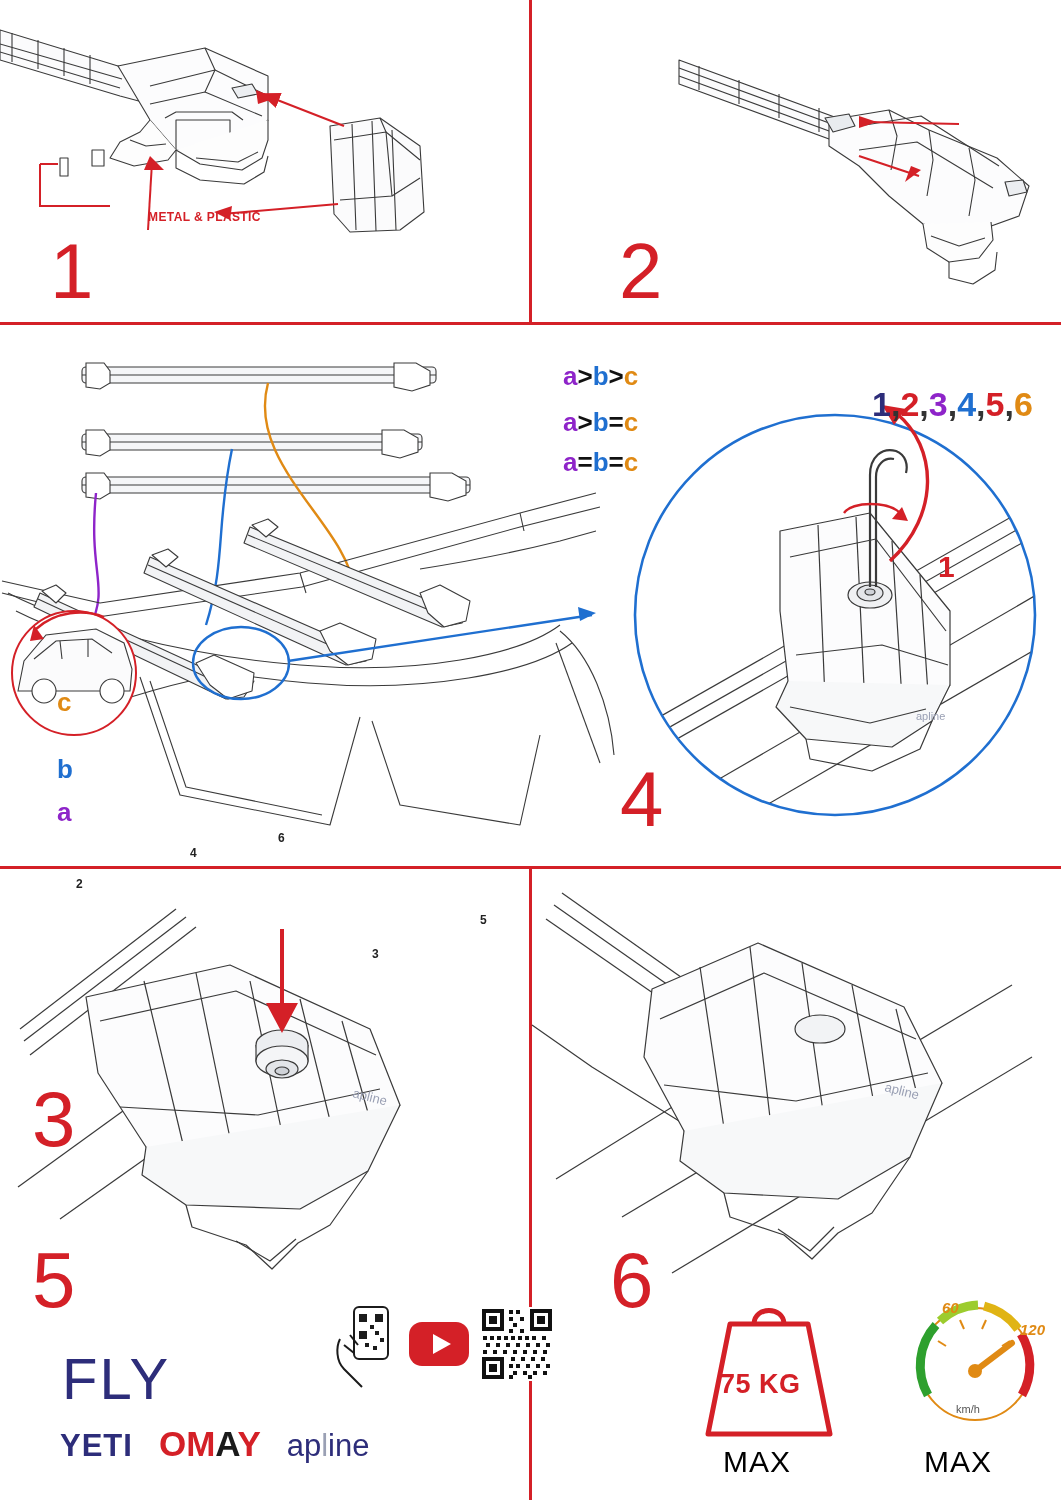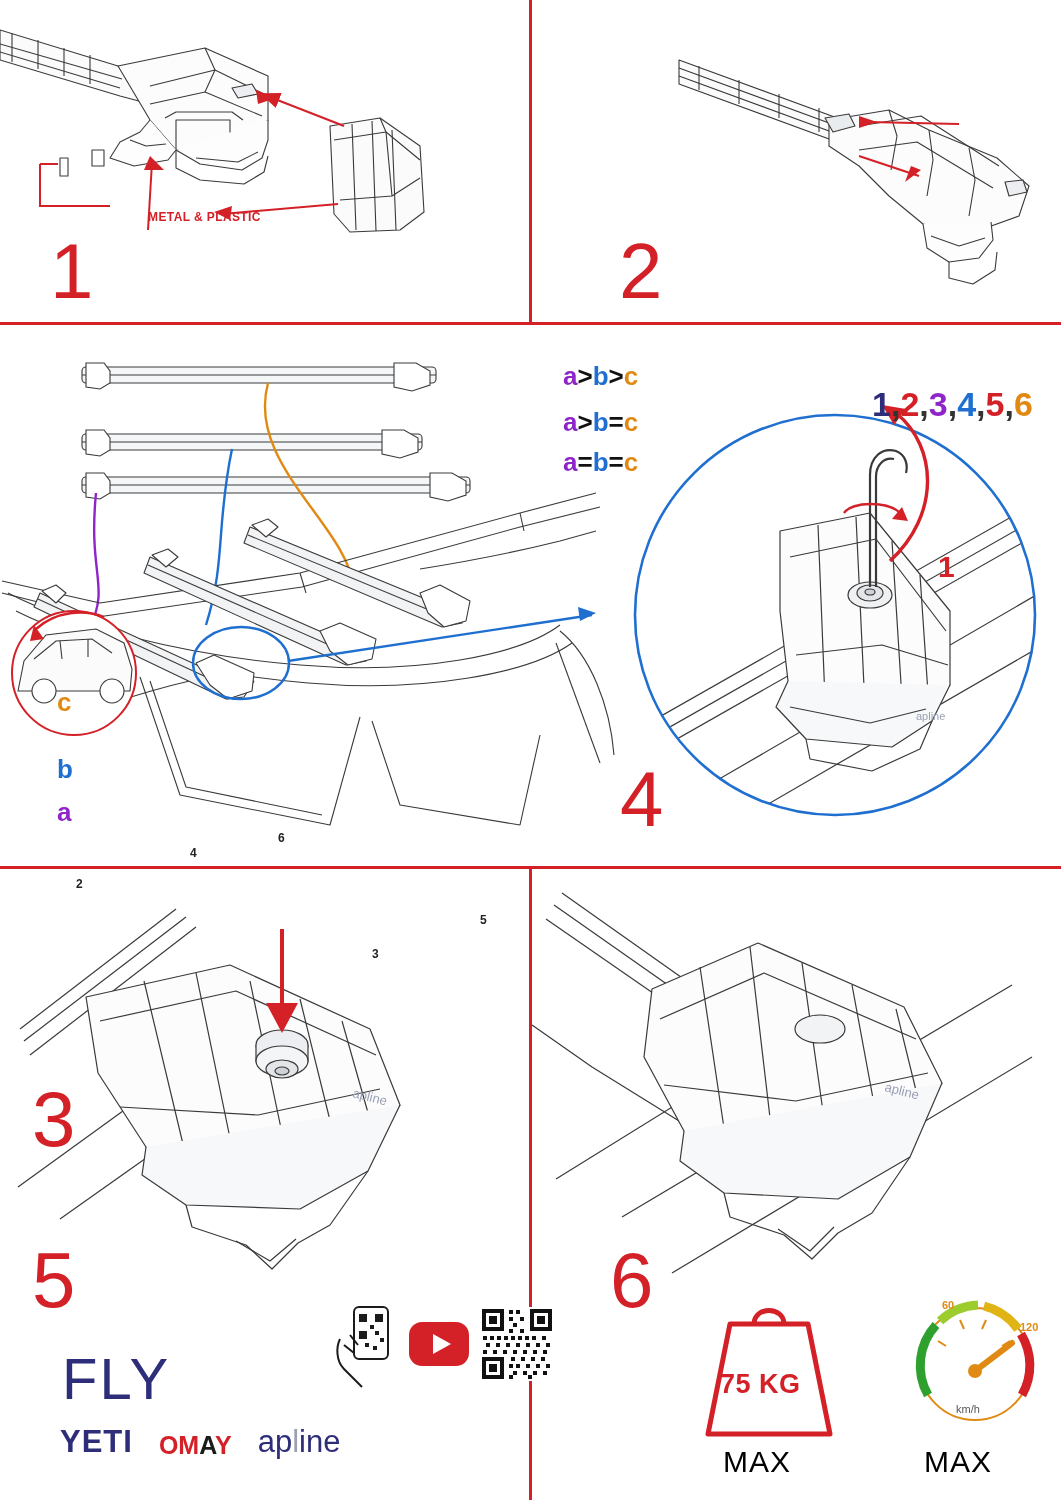--- a/index.html
+++ b/index.html
@@ -95,40 +95,40 @@
     color:#2d2d7a;
     font-size:58px;
     letter-spacing:2px;
     font-family:"Liberation Sans", sans-serif;
   }
   .brandrow{position:absolute;display:flex;align-items:flex-end;gap:26px;}
   .b-accessorypart{font-size:31px;letter-spacing:-.5px;}
   .b-accessorypart .d{color:#2d2d7a;}
   .b-accessorypart .r{color:#d42027;}
   .b-omad{font-size:31px;color:#2d2d7a;font-weight:bold;letter-spacing:1px;}
-  .b-omay{font-size:25px;font-weight:bold;letter-spacing:0px;}
+  .b-omay{font-size:35px;font-weight:bold;letter-spacing:0px;}
   .b-omay .d{color:#d42027;}
   .b-omay .k{color:#1b1b1b;}
   .b-apline{font-size:31px;color:#2d2d7a;letter-spacing:0px;}
   .b-apline .l{color:#9aa0b4;}
 
   .maxlabel{
     position:absolute;
     font-size:30px;
     color:#000000;
     letter-spacing:1px;
   }
   .kgtext{
     position:absolute;
     color:#d42027;
     font-size:27px;
     font-weight:bold;
     letter-spacing:.5px;
   }
-  .spd{position:absolute;font-size:11px;color:#e08a14;font-weight:bold;}
+  .spd{position:absolute;font-size:15px;color:#e08a14;font-weight:bold;font-style:italic;}
   .spdunit{position:absolute;font-size:11px;color:#555;}
 </style>
 </head>
 <body>
 
 <div class="sheet">
 
   <div class="hline" style="top:322px;"></div>
   <div class="hline" style="top:866px;"></div>
   <div class="vline" style="left:529px;top:0;height:322px;"></div>

